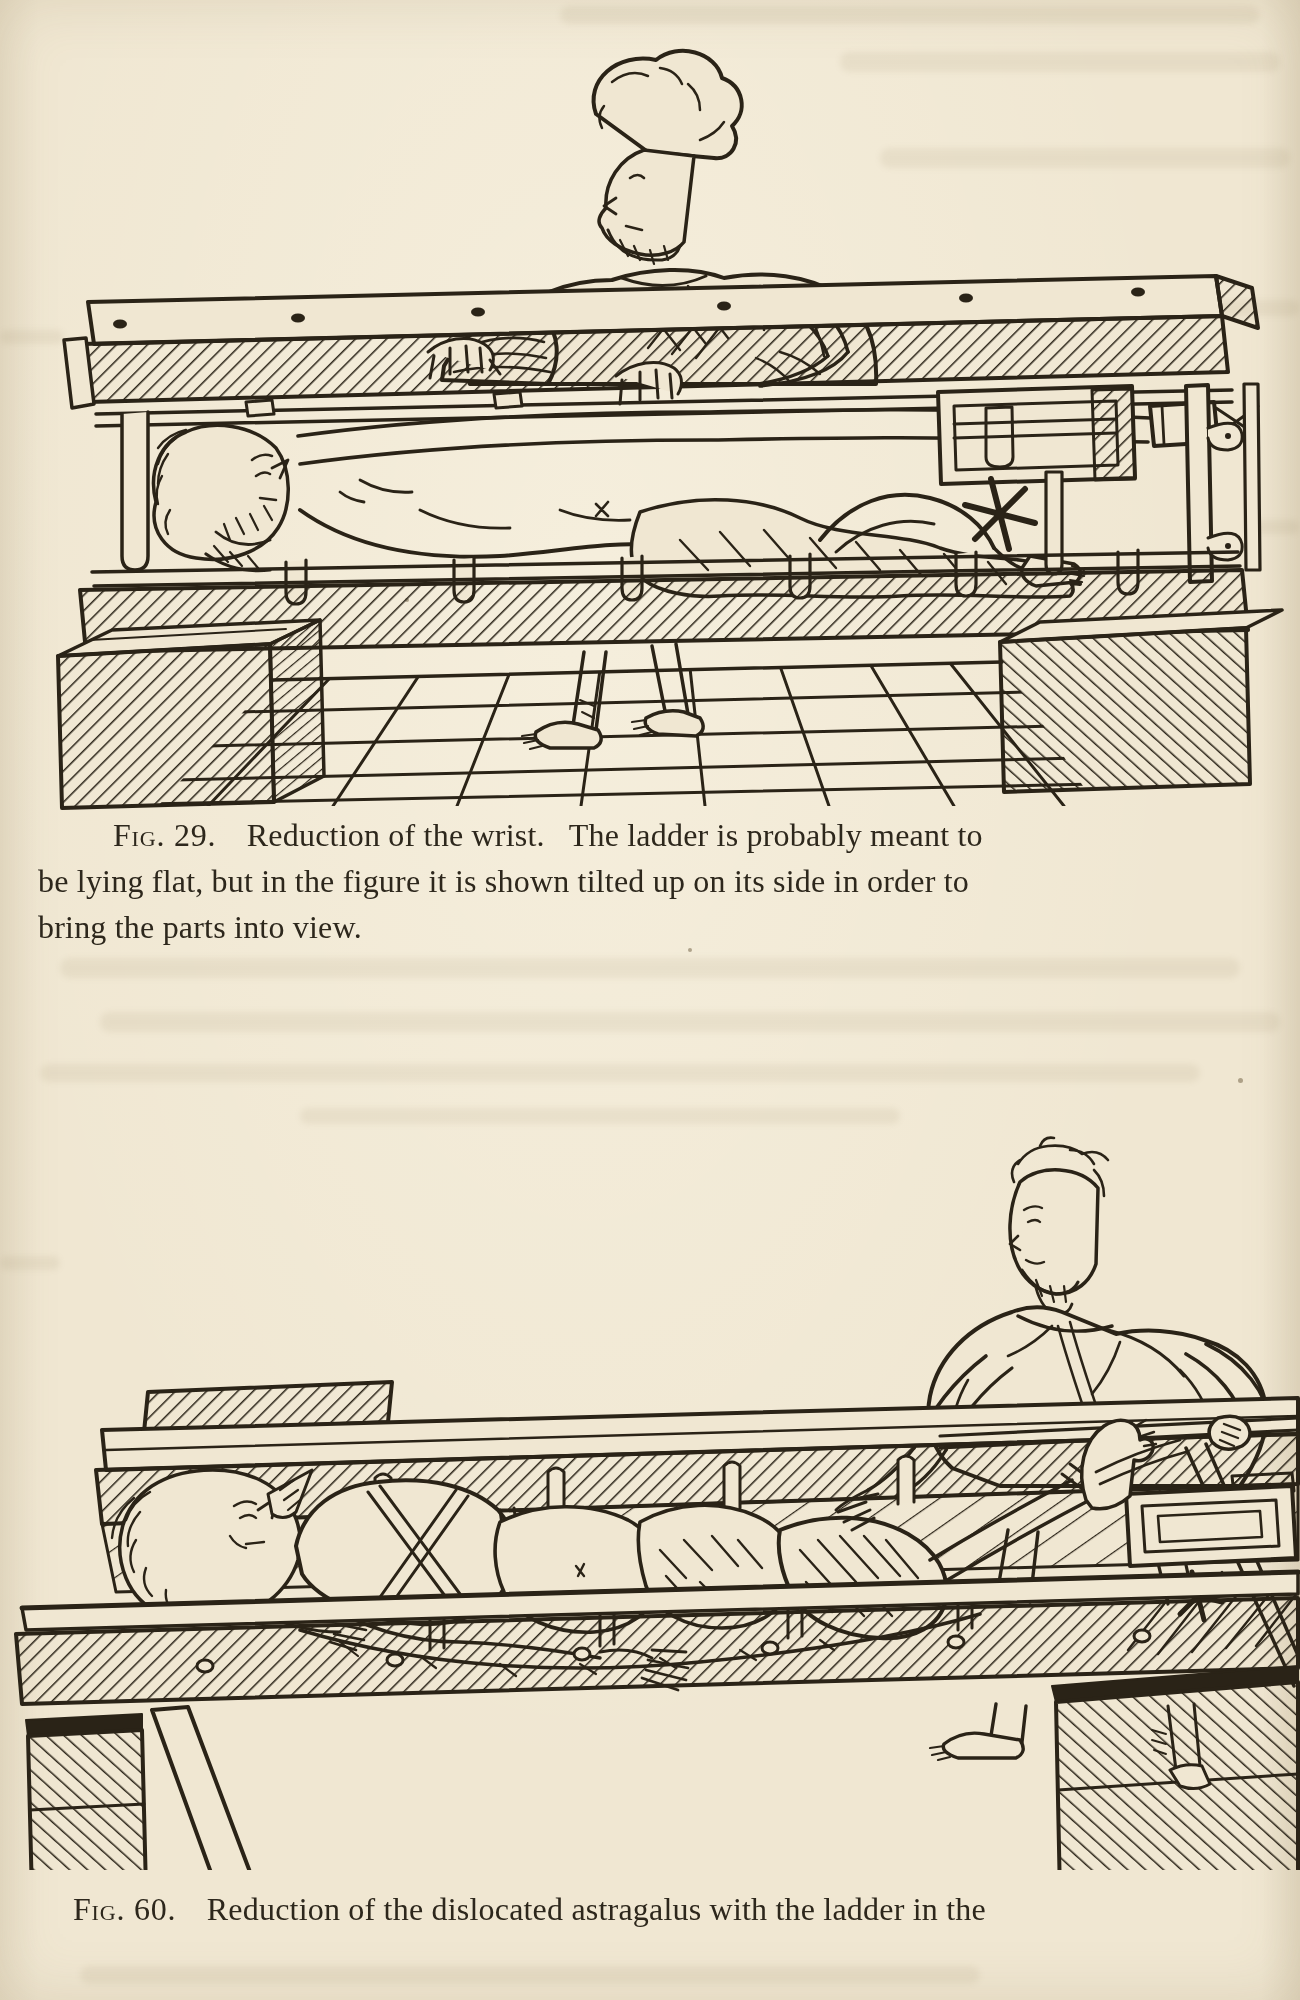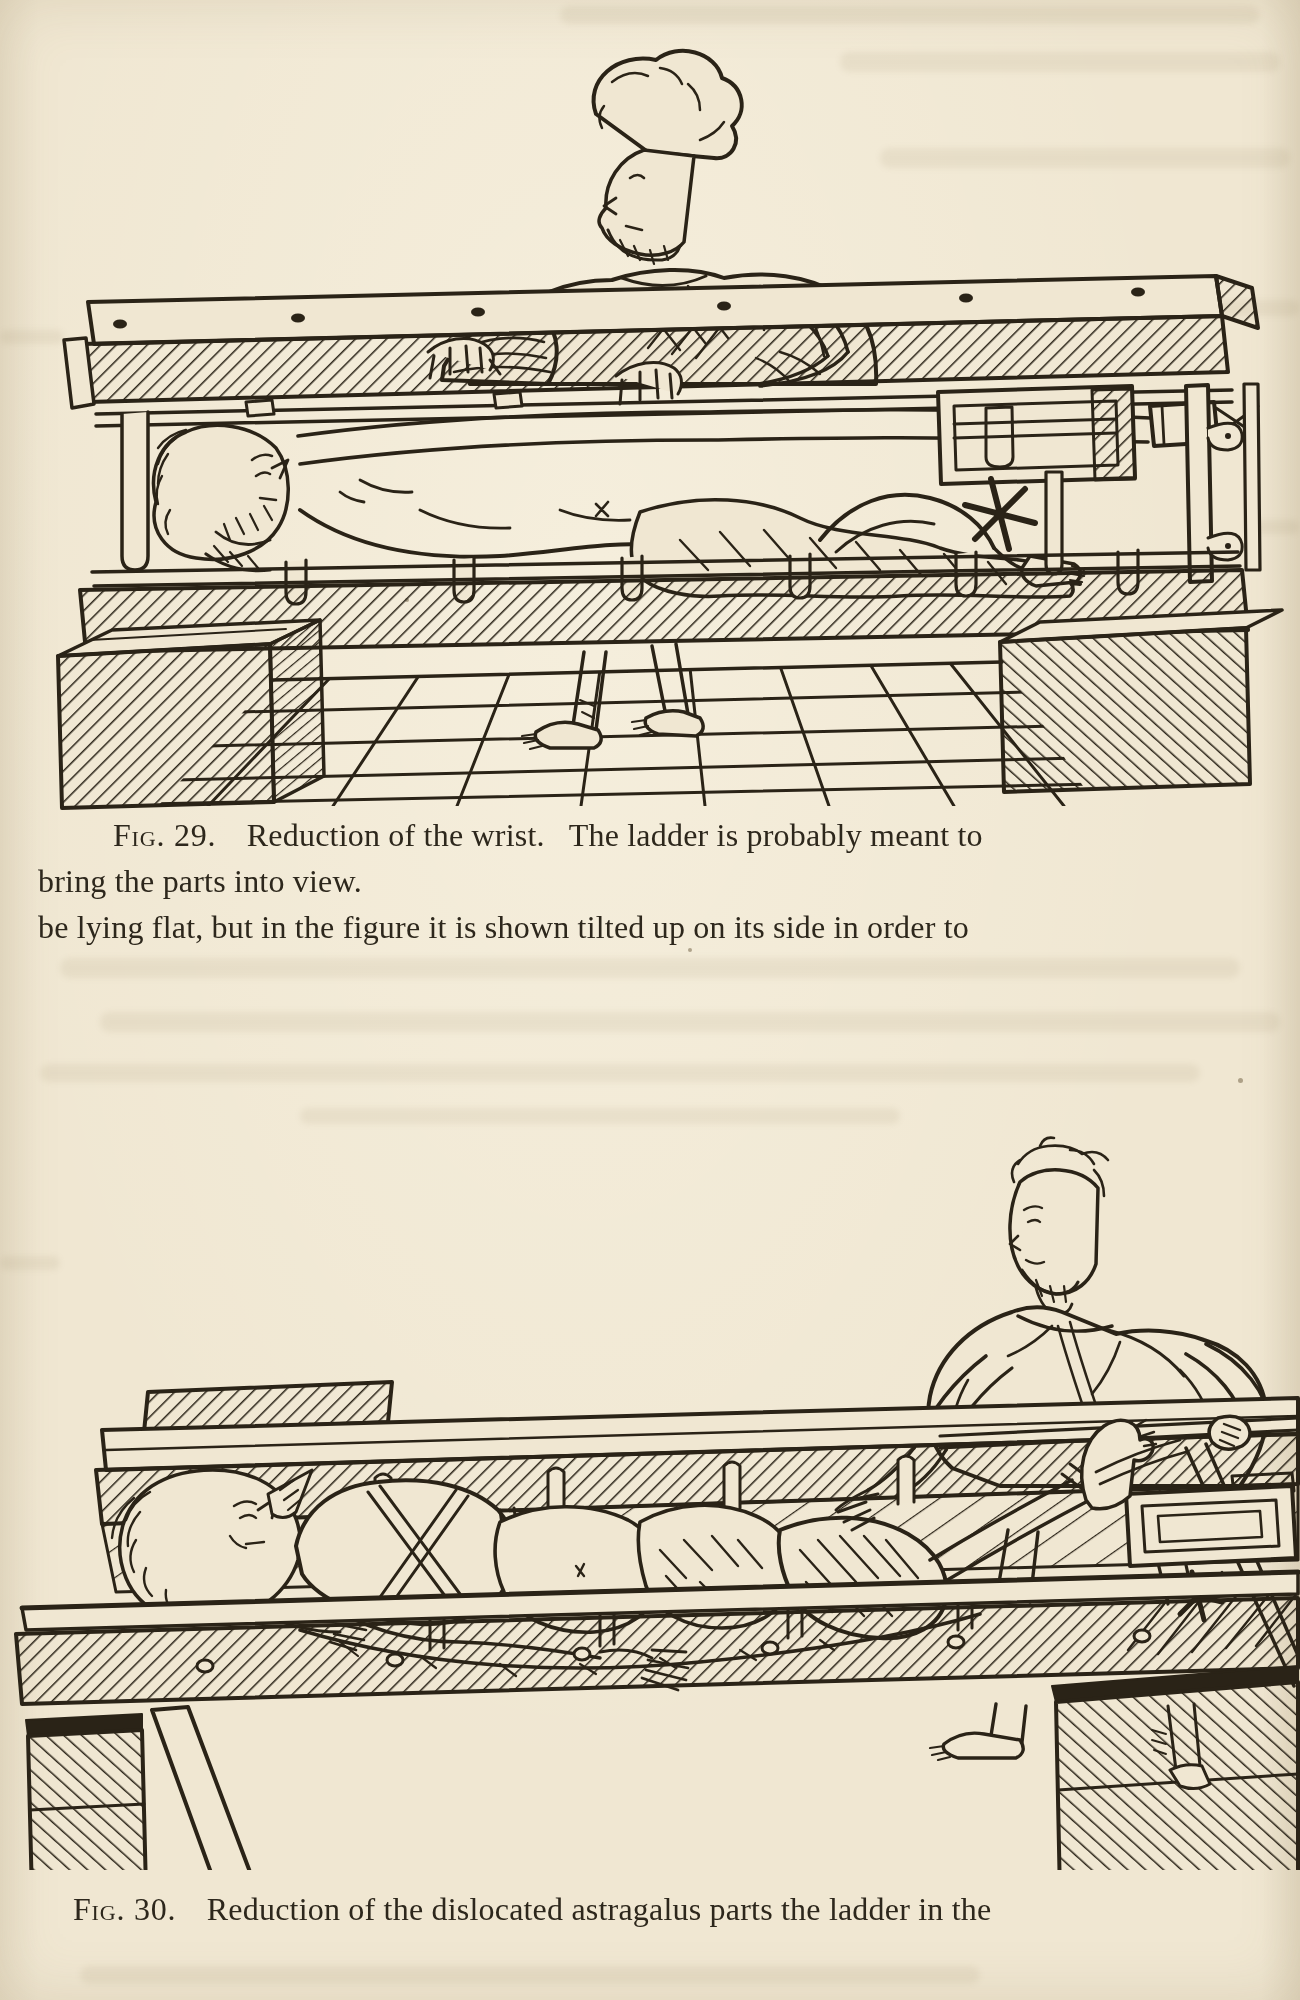--- a/index.html
+++ b/index.html
@@ -302,22 +302,22 @@
           <g stroke-width="2">
               <path d="M580,660 l14,6"></path>
               <path d="M582,672 l12,6"></path>
             </g>
         </g>
       </g>
     </svg>
 
     <figcaption class="caption" style="left:38px;top:812px;width:1250px;">
       <div class="cap-line cap-first indent-75"><span class="fig-label">Fig. 29.</span><span class="cap-rest">Reduction of the wrist.   The ladder is probably meant to</span></div>
+      <div class="cap-line">be lying flat, but in the figure it is shown tilted up on its side in order to</div>
       <div class="cap-line">bring the parts into view.</div>
-      <div class="cap-line">be lying flat, but in the figure it is shown tilted up on its side in order to</div>
     </figcaption>
   </figure>
 
   <figure style="left:0;top:1130px;width:1300px;height:870px;">
     <svg class="illo" style="top:0;" width="1300" height="740" viewBox="0 0 1300 740" role="img" aria-label="woodcut of reduction of the dislocated astragalus with the ladder horizontal: physician reaching down to the patient's raised ankle, traction rod at right">
       <defs>
         <pattern id="h1f2" width="11" height="11" patternUnits="userSpaceOnUse" patternTransform="rotate(45)">
           <line x1="0" y1="0" x2="0" y2="11" stroke="#2a2317" stroke-width="3"></line>
         </pattern>
         <pattern id="h2f2" width="12" height="12" patternUnits="userSpaceOnUse" patternTransform="rotate(-48)">
@@ -558,17 +558,17 @@
           <g stroke-width="2">
               <path d="M1152,600 l14,4"></path>
               <path d="M1152,610 l14,4"></path>
               <path d="M1154,620 l12,4"></path>
             </g>
         </g>
       </g>
     </svg>
 
     <figcaption class="caption" style="left:28px;top:756px;width:1260px;">
-      <div class="cap-line cap-first indent-45"><span class="fig-label">Fig. 30.</span><span class="cap-rest">Reduction of the dislocated astragalus parts the ladder in the</span></div>
+      <div class="cap-line cap-first indent-45"><span class="fig-label">Fig. 60.</span><span class="cap-rest">Reduction of the dislocated astragalus with the ladder in the</span></div>
     </figcaption>
   </figure>
 
 </div>
 
 </body></html>

